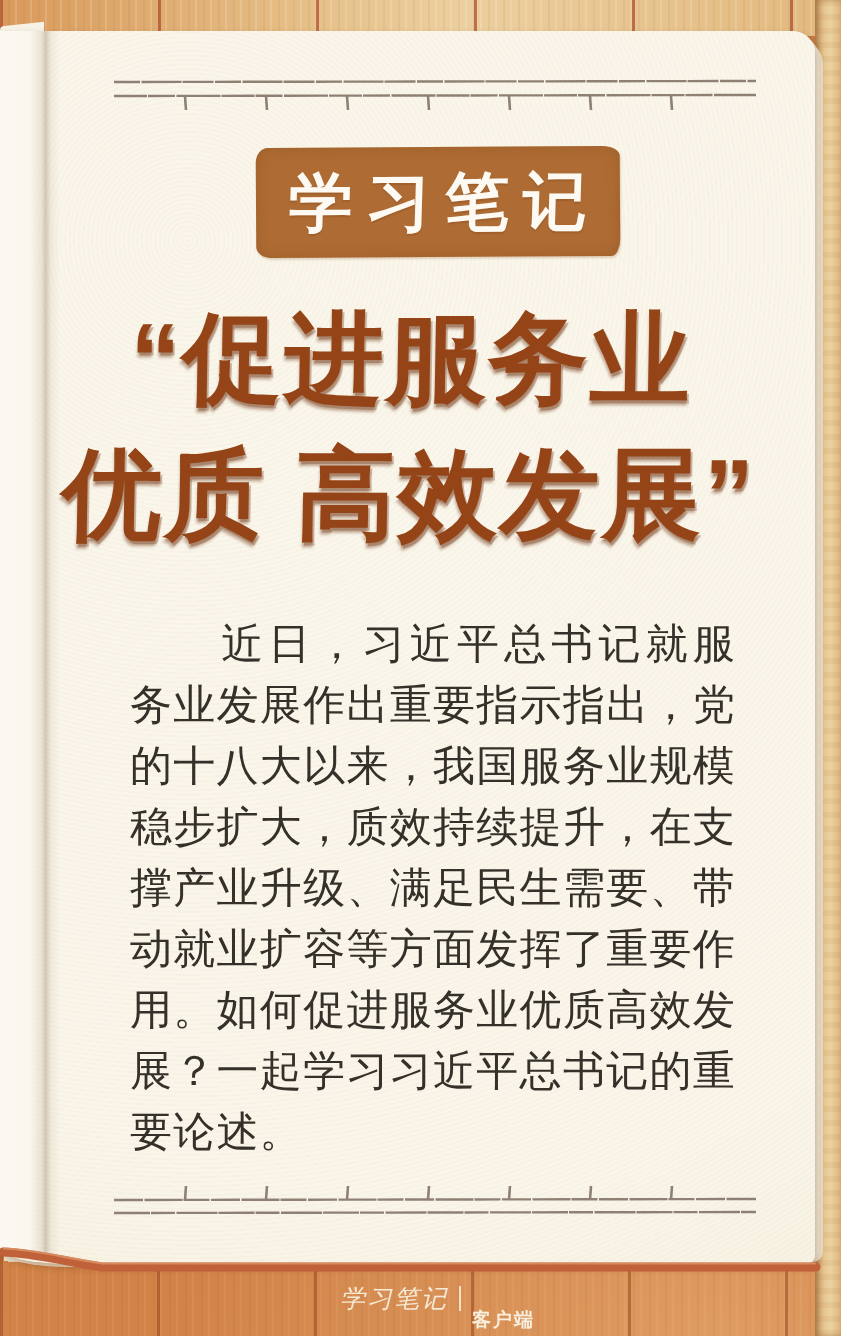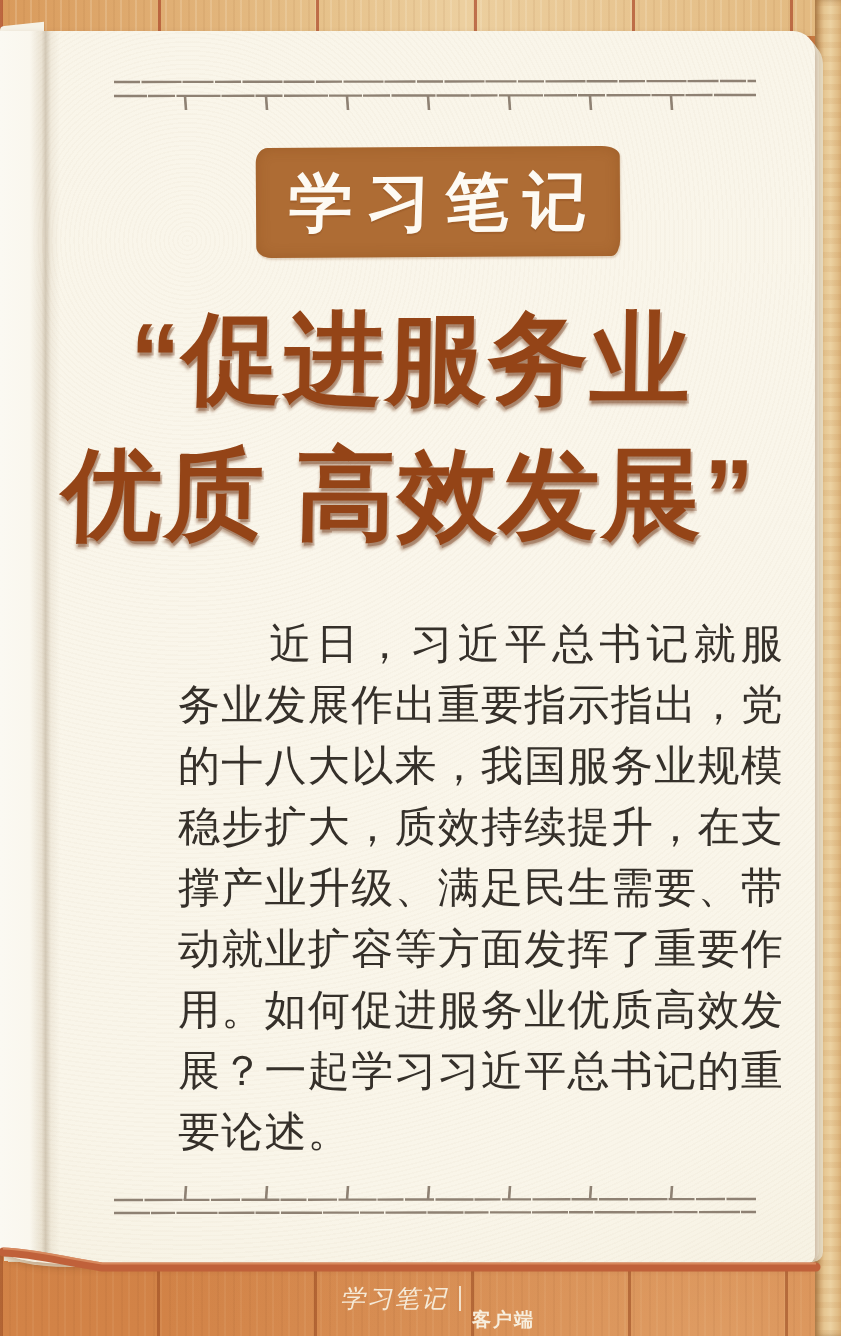--- a/index.html
+++ b/index.html
@@ -87,21 +87,21 @@
     letter-spacing:2px;
     text-shadow:0 5px 3px rgba(108,48,13,.40), 2px 3px 0 rgba(108,48,13,.28);
     transform:skewX(-1deg);
   }
 
   
   .article{
     position:absolute;left:130px;top:614px;width:606px;
     font-family:"Liberation Serif","DejaVu Serif",serif;
     color:var(--body-text,#35302a);font-size:42px;line-height:61px;
-    letter-spacing:1.2px;text-align:justify;text-indent:2.17em;margin-left:48px;
+    letter-spacing:1.2px;text-align:justify;text-indent:2.17em;
   }
 
   
   .cover-edge{position:absolute;left:0;top:1238px;width:841px;height:60px;}
 
   
   .footer{
     position:absolute;left:0;top:1281px;width:841px;height:34px;
     display:flex;align-items:center;justify-content:center;gap:11px;
     transform:translateX(17px);

